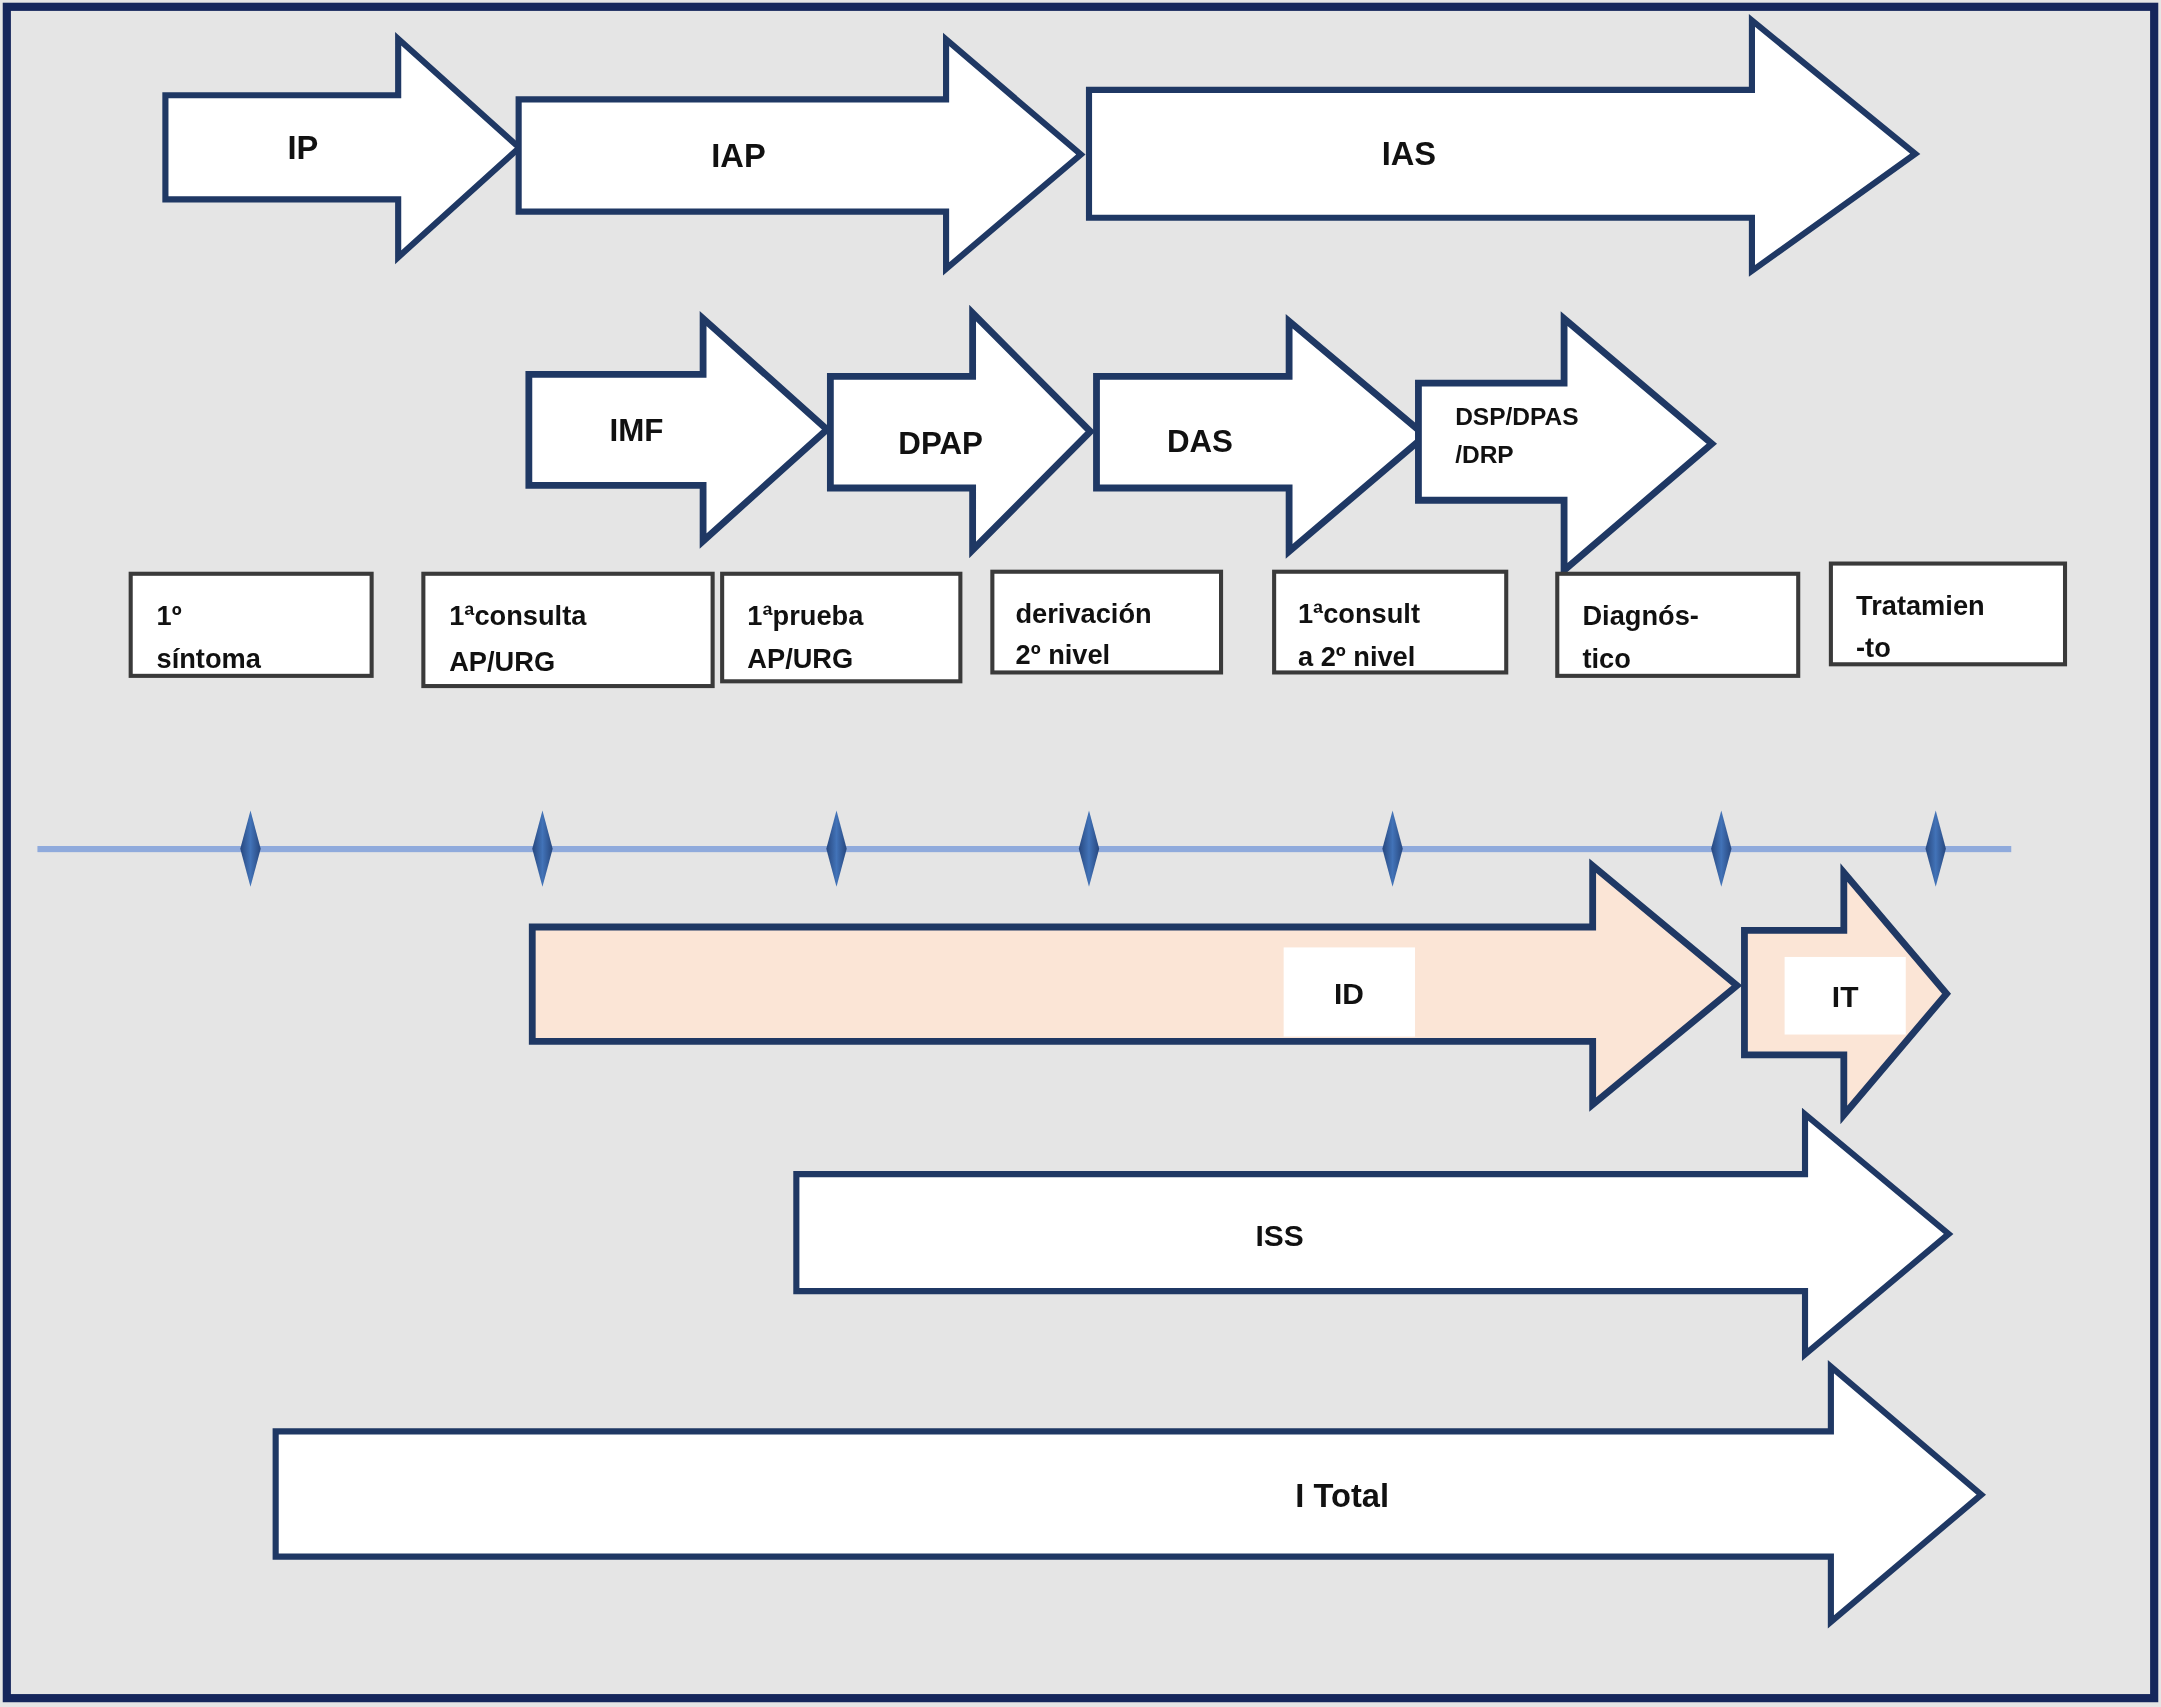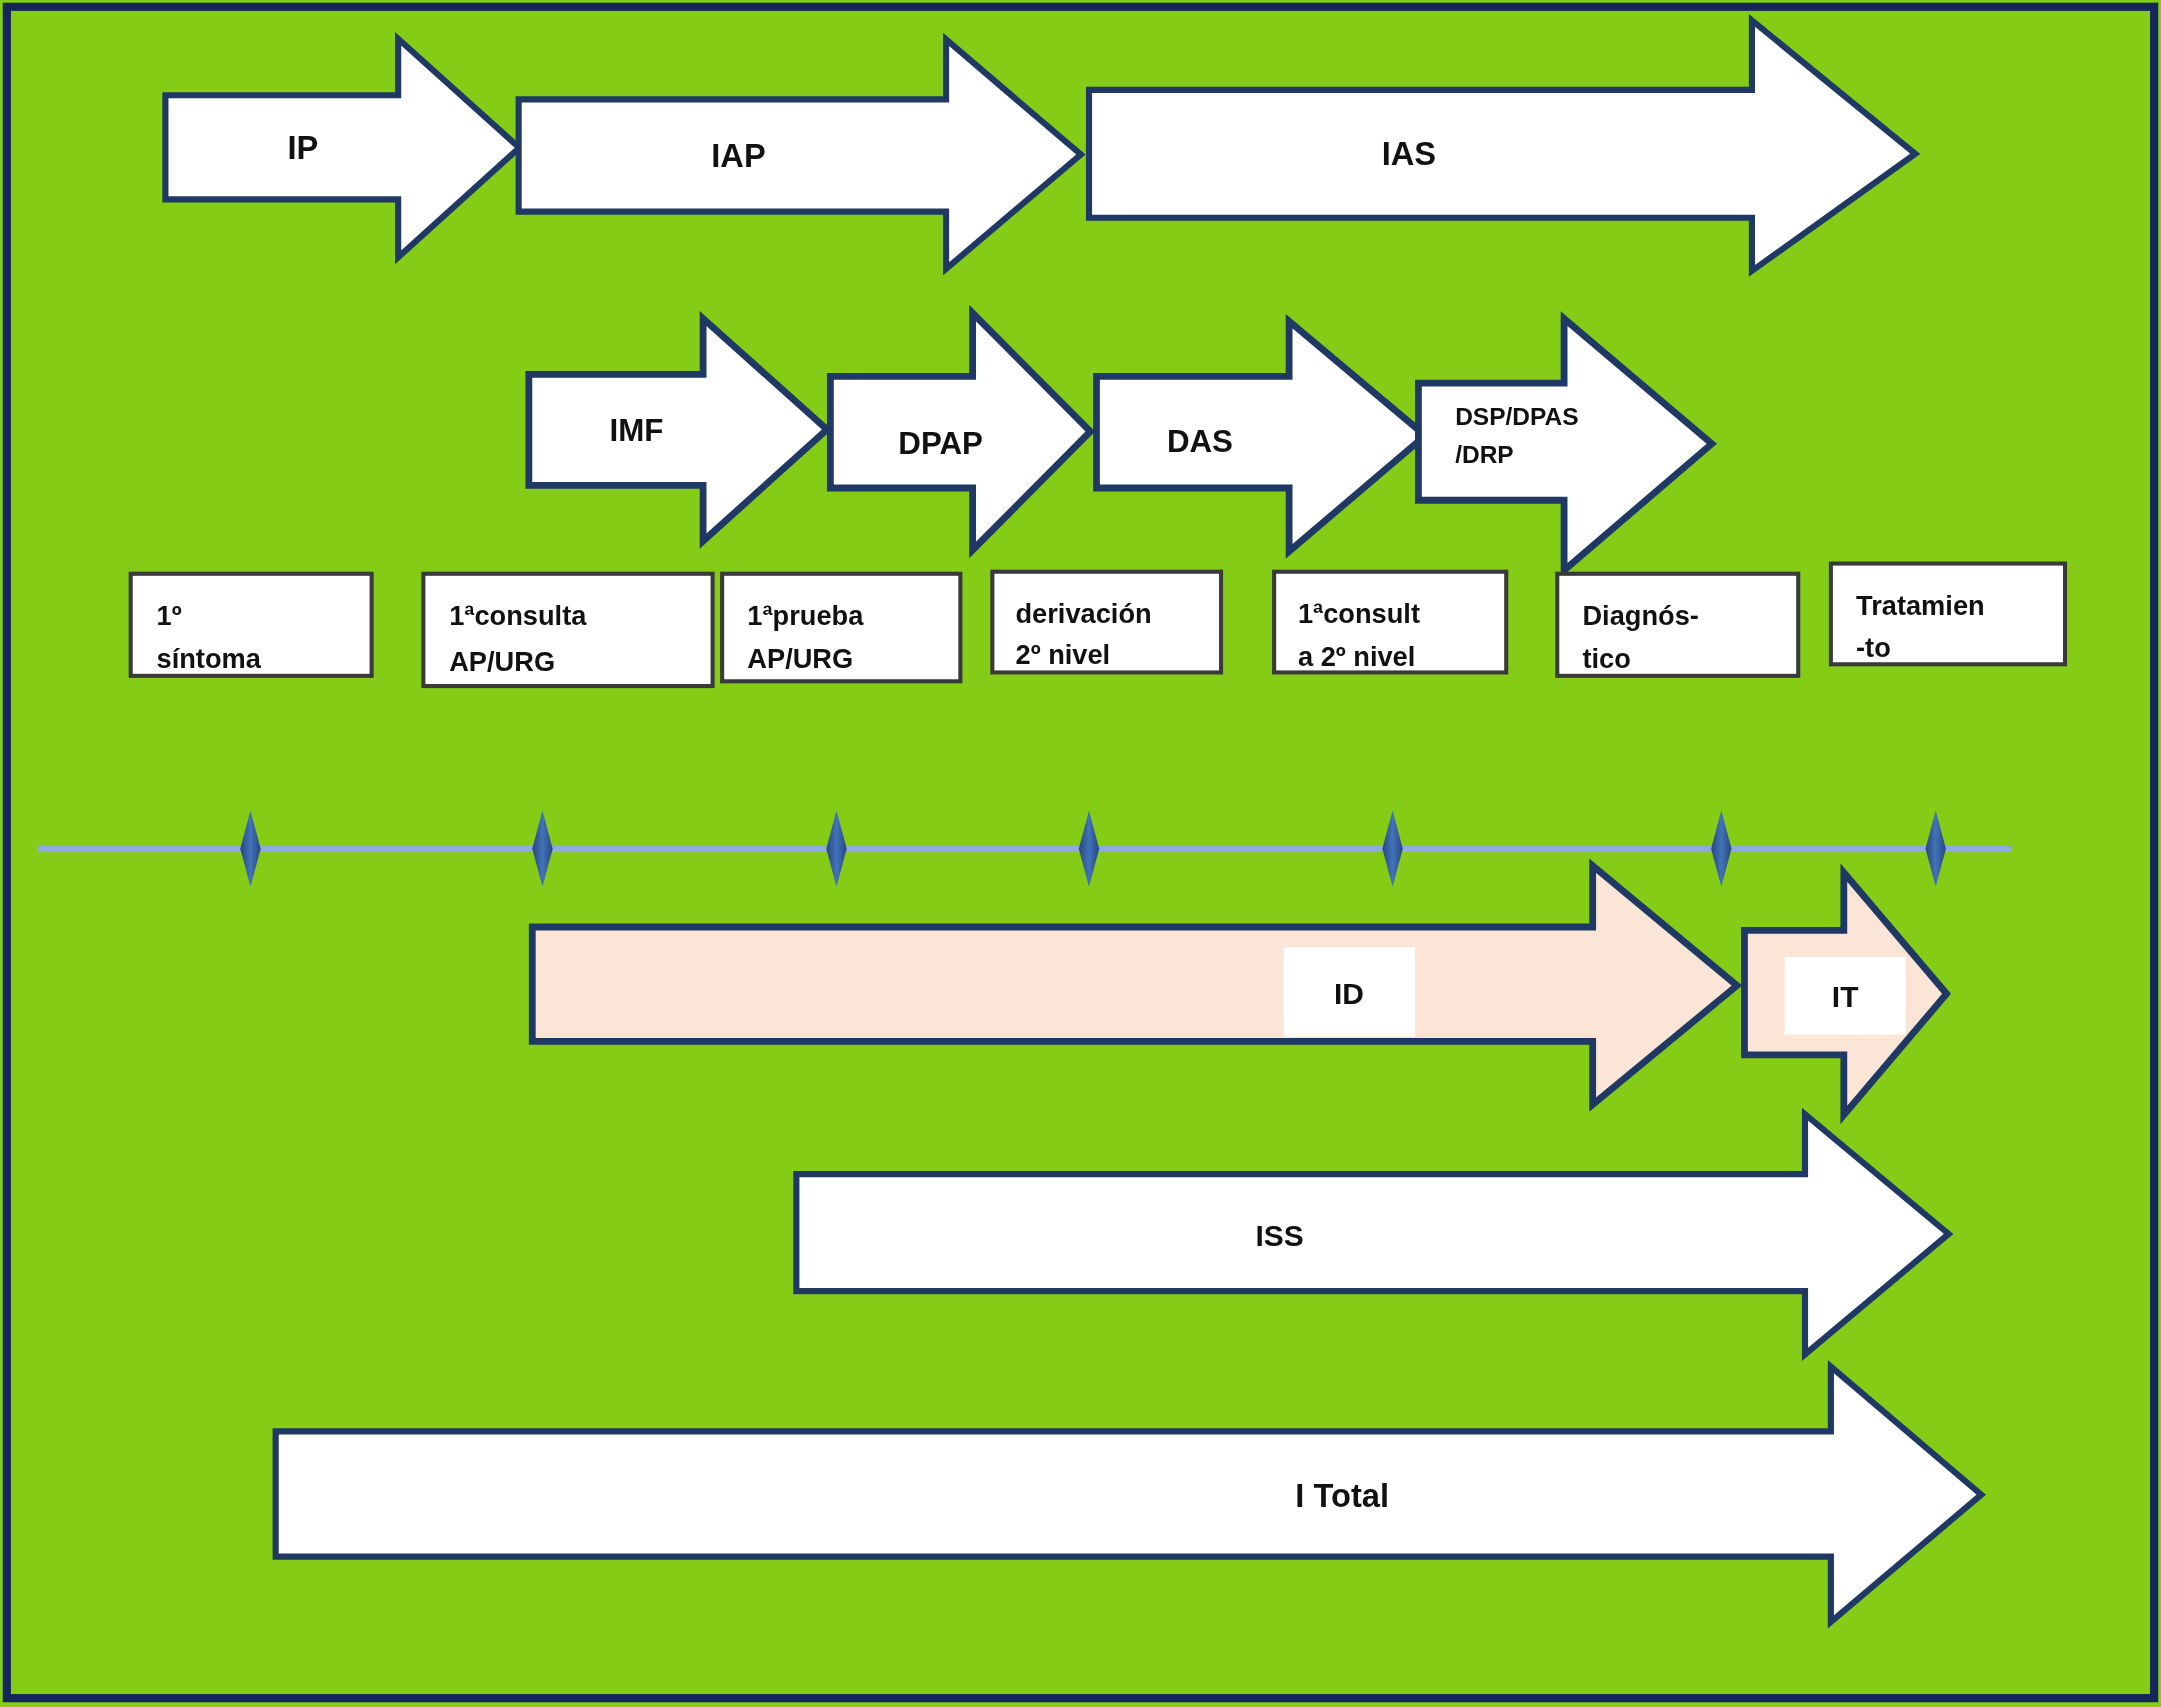--- a/index.html
+++ b/index.html
@@ -1,16 +1,16 @@
 <!DOCTYPE html>
 <html style="font-size:11px"><head>
 <meta charset="utf-8">
 <style>
   html,body{margin:0;padding:0;background:#ffffff;}
-  .stage{width:2161px;height:1707px;position:relative;background:#84cc16;}
+  .stage{width:2161px;height:1707px;position:relative;background:#e5e5e5;}
   svg{display:block;}
   text{font-family:"Liberation Sans", sans-serif;font-weight:bold;fill:#111111;}
   .big-label{font-size:48px;}
   .mid-label{font-size:46px;}
   .small-label{font-size:36px;}
   .box-label{font-size:40px;}
   .interval-label{font-size:44px;}
 </style>
 </head>
 <body>

